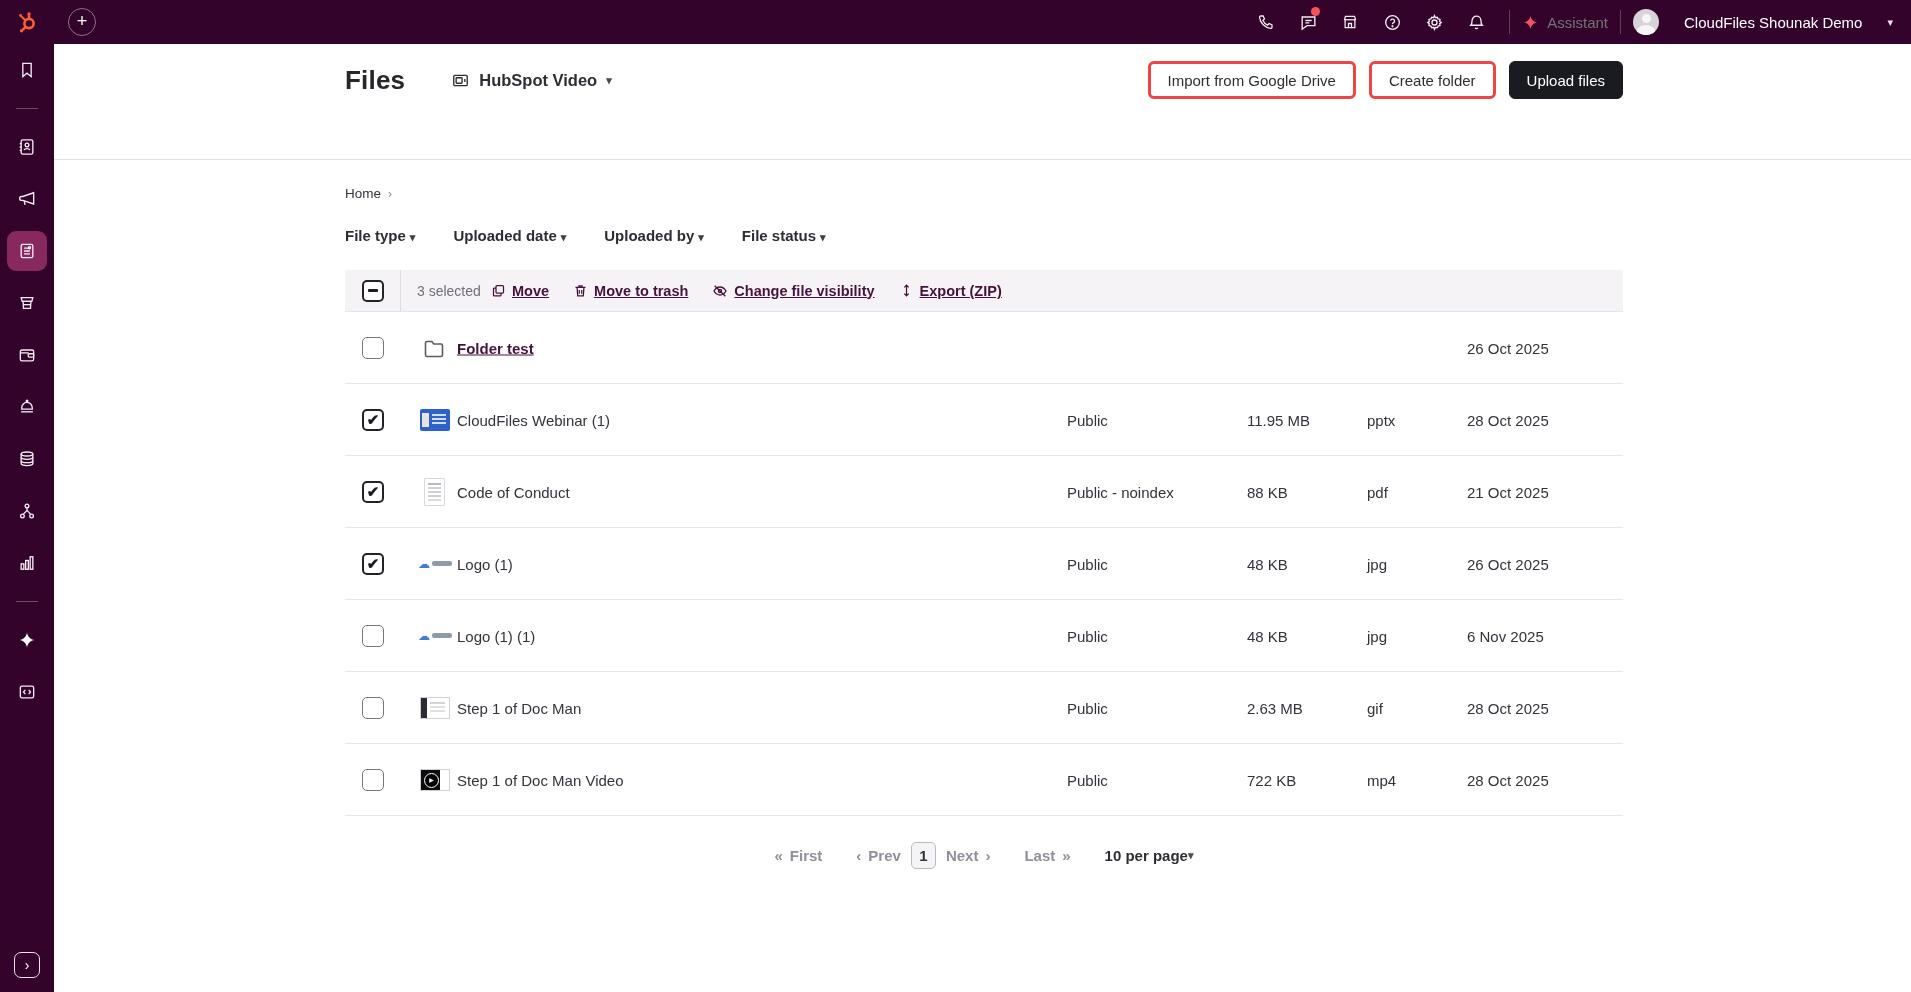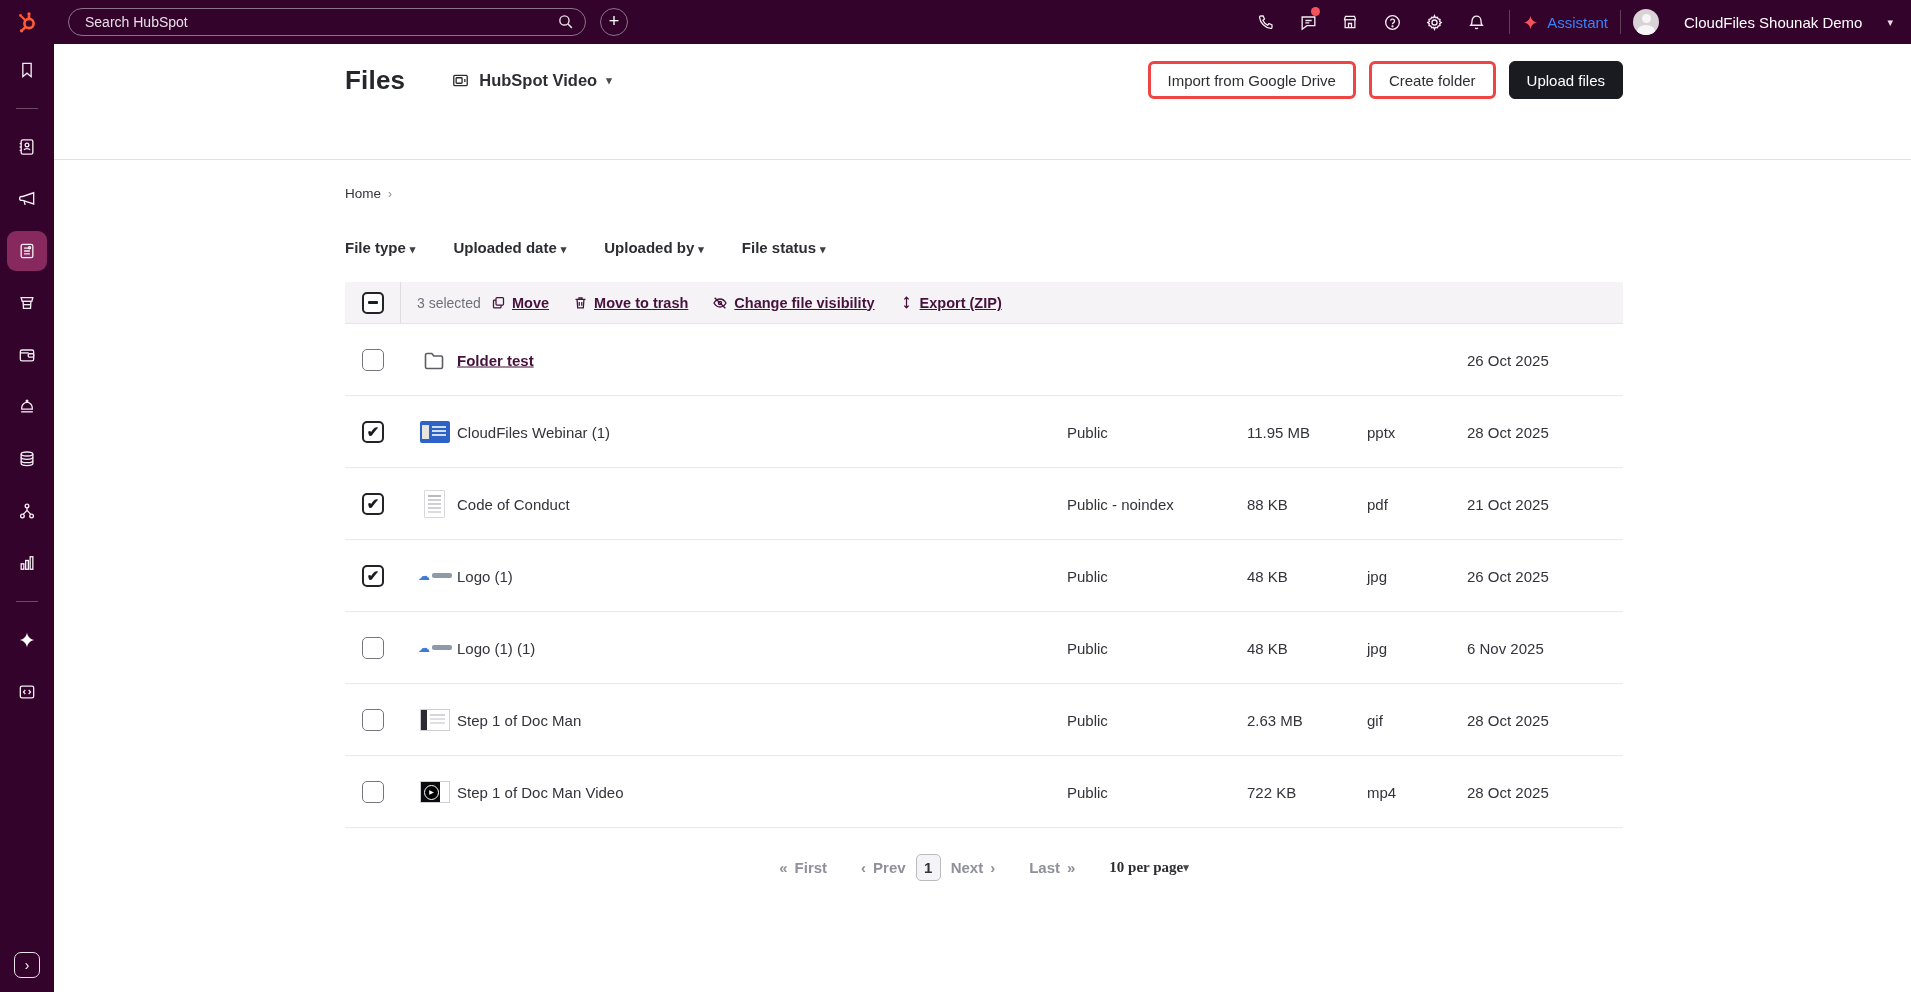--- a/index.html
+++ b/index.html
@@ -18,21 +18,21 @@
   .gsearch .sico { position:absolute; right:12px; top:5px; color:#e8e0e6; }
   .plusbtn { width:28px; height:28px; border:1px solid #8a7386; border-radius:50%;
     color:#fff; font-size:18px; line-height:25px; text-align:center; margin-left:14px; cursor:pointer; }
   .tb-right { margin-left:auto; display:flex; align-items:center; gap:0; padding-right:18px; }
   .tb-ic { position:relative; width:42px; height:44px; display:flex; align-items:center;
     justify-content:center; color:#f3eef2; cursor:pointer; }
   .tb-ic svg { display:block; }
   .reddot { position:absolute; top:7px; right:9px; width:9px; height:9px;
     border-radius:50%; background:#f2545b; }
   .vsep { width:1px; height:24px; background:#5f4059; margin:0 12px; }
-  .assistant { display:flex; align-items:center; gap:8px; color:#3b82f6; font-size:15px; cursor:pointer; }
+  .assistant { display:flex; align-items:center; gap:8px; color:#737373; font-size:15px; cursor:pointer; }
   .account { display:flex; align-items:center; gap:25px; color:#fff; font-size:15px; cursor:pointer; }
   .avatar { width:26px; height:26px; border-radius:50%; background:#d9d3d8; position:relative; overflow:hidden; }
   .avatar::before { content:""; position:absolute; top:5px; left:8.5px; width:9px; height:9px;
     border-radius:50%; background:#f7f5f7; }
   .avatar::after { content:""; position:absolute; top:16px; left:4px; width:18px; height:12px;
     border-radius:50%; background:#f7f5f7; }
   .caret { font-size:11px; color:#e8e0e6; }
 
   
   .sidebar { position:fixed; top:44px; left:0; width:54px; height:948px;
@@ -79,21 +79,21 @@
     font-size:15px; color:#33343b; padding:0 40px 0 17px; outline:none;
     font-family:"Liberation Sans", sans-serif; }
   .fsearch input::placeholder { color:#6e6f78; }
   .fsearch .sico { position:absolute; right:13px; top:8px; color:#55565c; }
   .viewtoggle { margin-left:auto; display:flex; border:1px solid #c6c6cc; border-radius:7px; overflow:hidden; }
   .vt-btn { width:64px; height:38px; display:flex; align-items:center; justify-content:center;
     background:#fff; color:#55565c; cursor:pointer; }
   .vt-btn.active { background:#e9e8ec; }
   .vt-btn + .vt-btn { border-left:1px solid #c6c6cc; }
 
-  .filters { margin-top:38px; display:flex; gap:38px; }
+  .filters { margin-top:26px; display:flex; gap:38px; }
   .filter { font-size:15px; font-weight:bold; color:#2d2e33; cursor:pointer; }
   .filter .caret { color:#3f4046; margin-left:4px; }
 
   
   .table { margin-top:26px; }
   .bulkbar { position:relative; height:42px; background:#f6f3f6; border-bottom:1px solid #e6e4e8;
     display:flex; align-items:center; }
   .tb-divline { position:absolute; left:55px; top:0; bottom:0; width:1px; background:#dfdbe0; }
   .selcount { margin-left:72px; font-size:14px; color:#6f707a; width:64px; }
   .actions { display:flex; gap:24px; margin-left:10px; align-items:flex-end; }
@@ -137,49 +137,40 @@
     line-height:13px; text-align:center; }
 
   
   .pagination { margin-top:26px; display:flex; align-items:center; justify-content:center;
     gap:10px; font-size:15px; color:#8f9099; font-weight:bold; }
   .pg-item { display:flex; align-items:center; gap:7px; cursor:pointer; }
   .pg-gap { width:14px; }
   .pg-chev { font-size:15px; }
   .pg-current { width:25px; height:27px; border:1px solid #b9b9c0; border-radius:5px;
     background:#f4f4f7; color:#33343b; display:flex; align-items:center; justify-content:center; cursor:pointer; }
-  .perpage { margin-left:24px; color:#2d2e33; display:flex; align-items:center; cursor:pointer;font-family:Liberation Serif, serif; }
+  .perpage { margin-left:24px; color:#2d2e33; display:flex; align-items:center; cursor:pointer; }
   .perpage .caret { color:#4a4b50; }
   svg { flex:none; }
 </style>
 </head>
 <body>
 
 <div class="topbar">
   <div class="logo">
     <svg width="24" height="24" viewBox="0 0 24 24">
         <g stroke="#ff5c35" fill="none" stroke-width="2.6">
           <circle cx="14" cy="13.5" r="4.6"></circle>
           <path d="M14 8.9V5.2"></path>
           <path d="M10.7 16.8l-3 3"></path>
         </g>
         <circle cx="14" cy="4" r="1.7" fill="#ff5c35"></circle>
         <circle cx="6.6" cy="20.8" r="1.7" fill="#ff5c35"></circle>
         <circle cx="5.5" cy="5.5" r="1.4" fill="#ff5c35"></circle>
         <path d="M6.2 6.2l4 4" stroke="#ff5c35" stroke-width="2"></path>
       </svg>
-  </div>
-  <div class="gsearch">
-    <input type="text" placeholder="Search HubSpot" style="">
-    <span class="sico">
-      <svg width="17" height="17" viewBox="0 0 24 24" fill="none" stroke="currentColor" stroke-width="2">
-          <circle cx="10.5" cy="10.5" r="6.5"></circle>
-          <path d="M15.5 15.5L21 21"></path>
-        </svg>
-    </span>
   </div>
   <div class="plusbtn">+</div>
 
   <div class="tb-right">
     <div class="tb-ic">
       <svg width="18" height="18" viewBox="0 0 24 24" fill="none" stroke="currentColor" stroke-width="1.7">
           <path d="M5 4h3.2L10 8l-2.2 1.8a12.5 12.5 0 0 0 6.4 6.4L16 14l4 1.8V19a1.6 1.6 0 0 1-1.8 1.6C10.9 19.8 4.2 13.1 3.4 5.8A1.6 1.6 0 0 1 5 4z"></path>
         </svg>
     </div>
     <div class="tb-ic">

